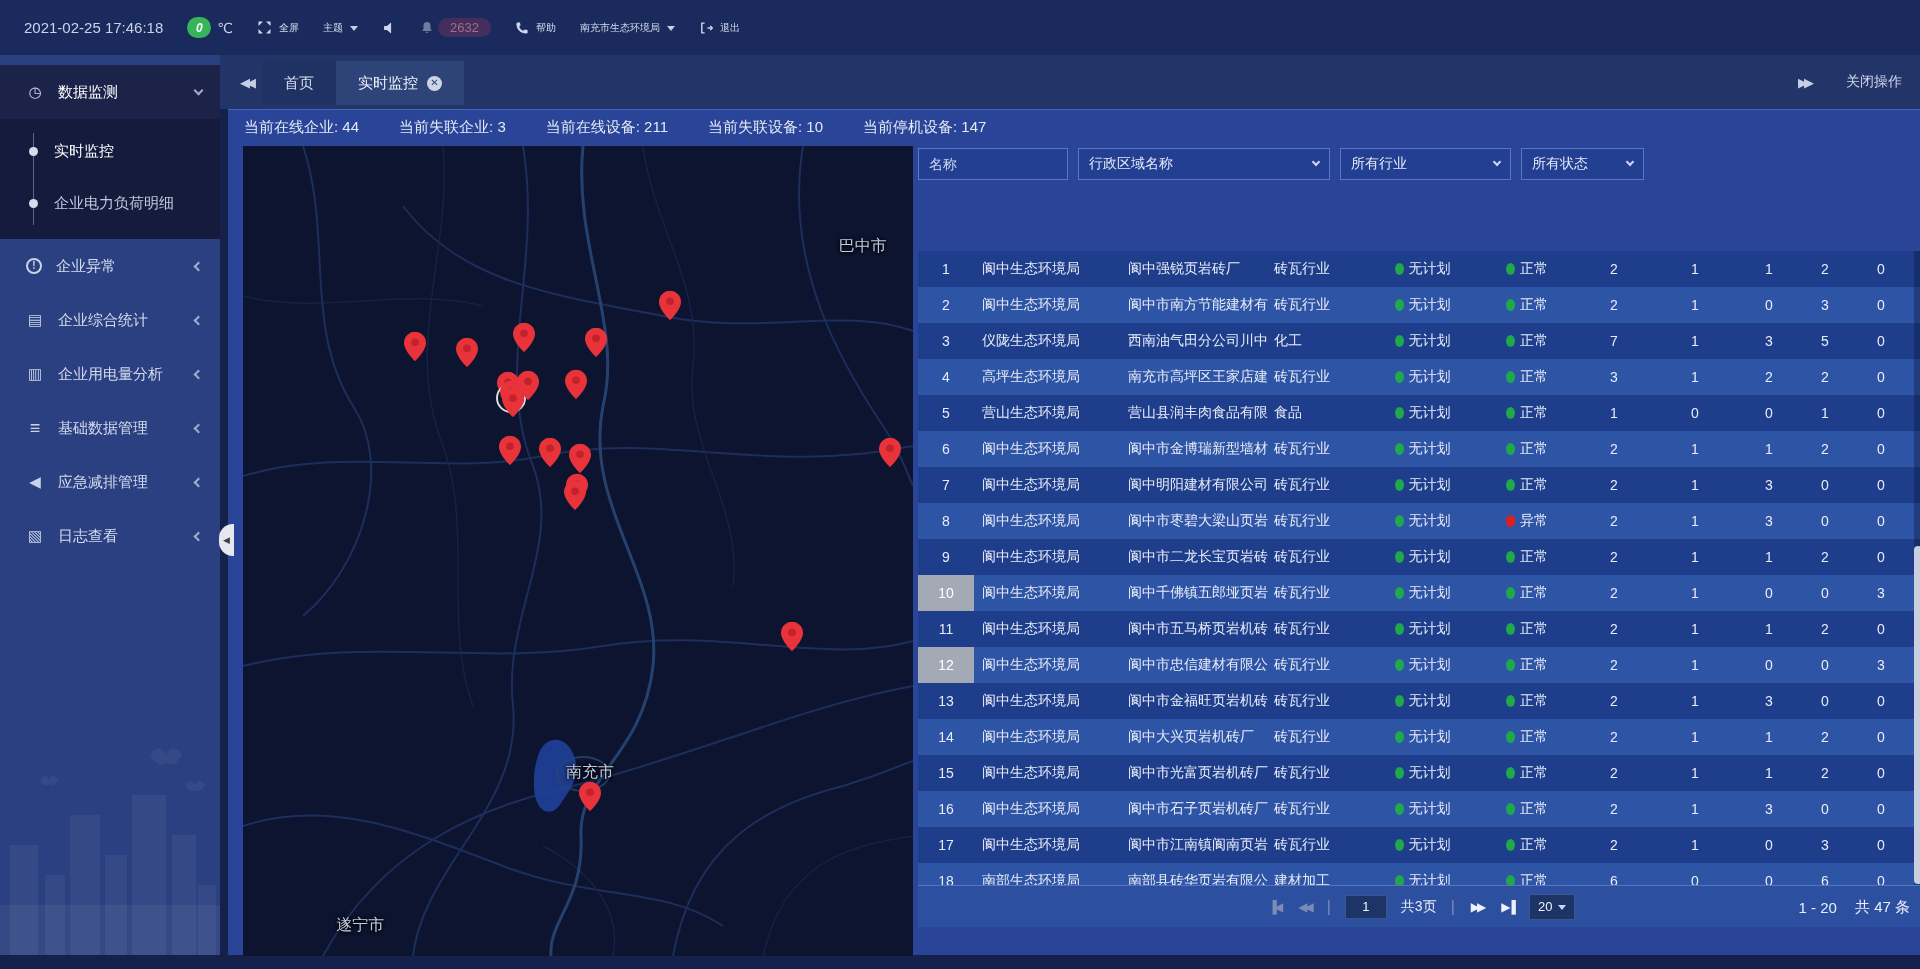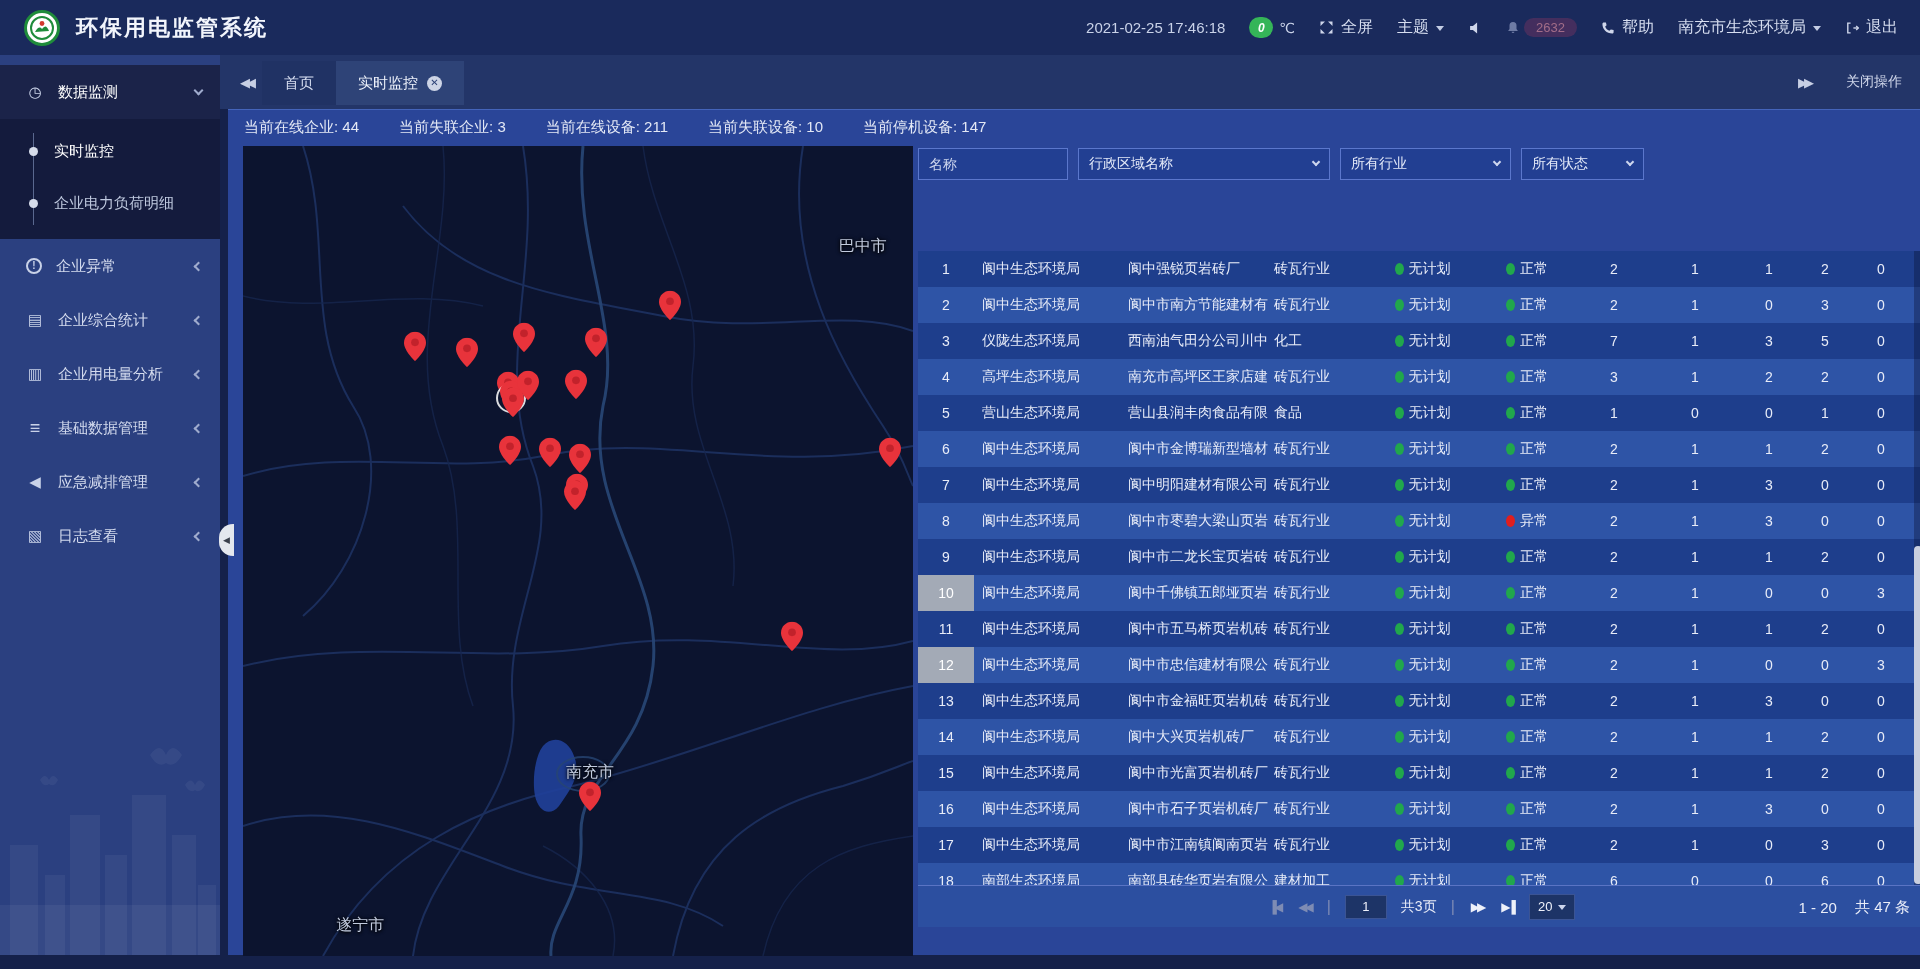--- a/index.html
+++ b/index.html
@@ -13,21 +13,21 @@
   .brand { display:flex; align-items:center; gap:16px; }
   .logo { width:36px; height:36px; border-radius:50%; background:#fff; border:3px solid #1f8c3b;
     display:flex; align-items:center; justify-content:center; }
   .brand h1 { color:#f2f5fc; font-size:22px; font-weight:bold; letter-spacing:2px; }
   .hright { display:flex; align-items:center; gap:24px; color:#d7def0; font-size:14px; }
   .dt { color:#c9d2e8; font-size:15px; }
   .temp { display:flex; align-items:center; gap:6px; }
   .temp-badge { min-width:24px; height:21px; border-radius:11px; background:#35b558; color:#fff;
     font-size:12px; font-weight:bold; display:flex; align-items:center; justify-content:center; padding:0 6px; }
   .temp-unit { color:#c9d2e8; font-size:14px; font-style:normal; }
-  .hbtn { background:none; border:none; color:#d7def0; font-size:16px; display:flex; align-items:center;
+  .hbtn { background:none; border:none; color:#d7def0; font-size:10px; display:flex; align-items:center;
     gap:7px; cursor:pointer; font-family:Liberation Sans, sans-serif; }
   .caret { width:0; height:0; border-left:4px solid transparent; border-right:4px solid transparent;
     border-top:5px solid #c4cde4; display:inline-block; margin-top:2px; }
   .notif { display:flex; align-items:center; gap:4px; opacity:.75; }
   .notif-pill { background:rgba(190,60,100,.35); color:#cf8397; border-radius:10px; padding:2px 12px;
     font-size:13px; }
   .hicon { display:inline-flex; }
 
   
   .sidebar { position:absolute; left:0; top:55px; width:220px; height:900px; background:#2b4080;
@@ -138,30 +138,20 @@
   .pg-size .caret { border-top-color:#cdd6ee; }
   .pg-right { position:absolute; right:14px; top:0; height:42px; display:flex; align-items:center; gap:18px;
     font-size:15px; color:#e9edf8; }
 </style>
 </head>
 <body>
 
 <div class="app">
 
   <header class="hdr">
-    <div class="brand">
-      <span class="logo">
-        <svg width="26" height="26" viewBox="0 0 26 26">
-          <circle cx="13" cy="13" r="11" fill="none" stroke="#1f8c3b" stroke-width="2"></circle>
-          <path d="M6 17 Q10 10 13 14 Q17 8 20 16 Z" fill="#1f8c3b"></path>
-          <circle cx="13" cy="8.5" r="2.4" fill="#d43a2f"></circle>
-        </svg>
-      </span>
-      <h1>环保用电监管系统</h1>
-    </div>
     <div class="hright">
       <span class="dt">2021-02-25 17:46:18</span>
       <span class="temp">
         <i class="temp-badge">0</i>
         <em class="temp-unit">℃</em>
       </span>
       <button class="hbtn">
         <span class="hicon">
           <svg width="15" height="15" viewBox="0 0 20 20" fill="#cfd6ea">
             <polygon points="2,2 8,2 2,8"></polygon>

